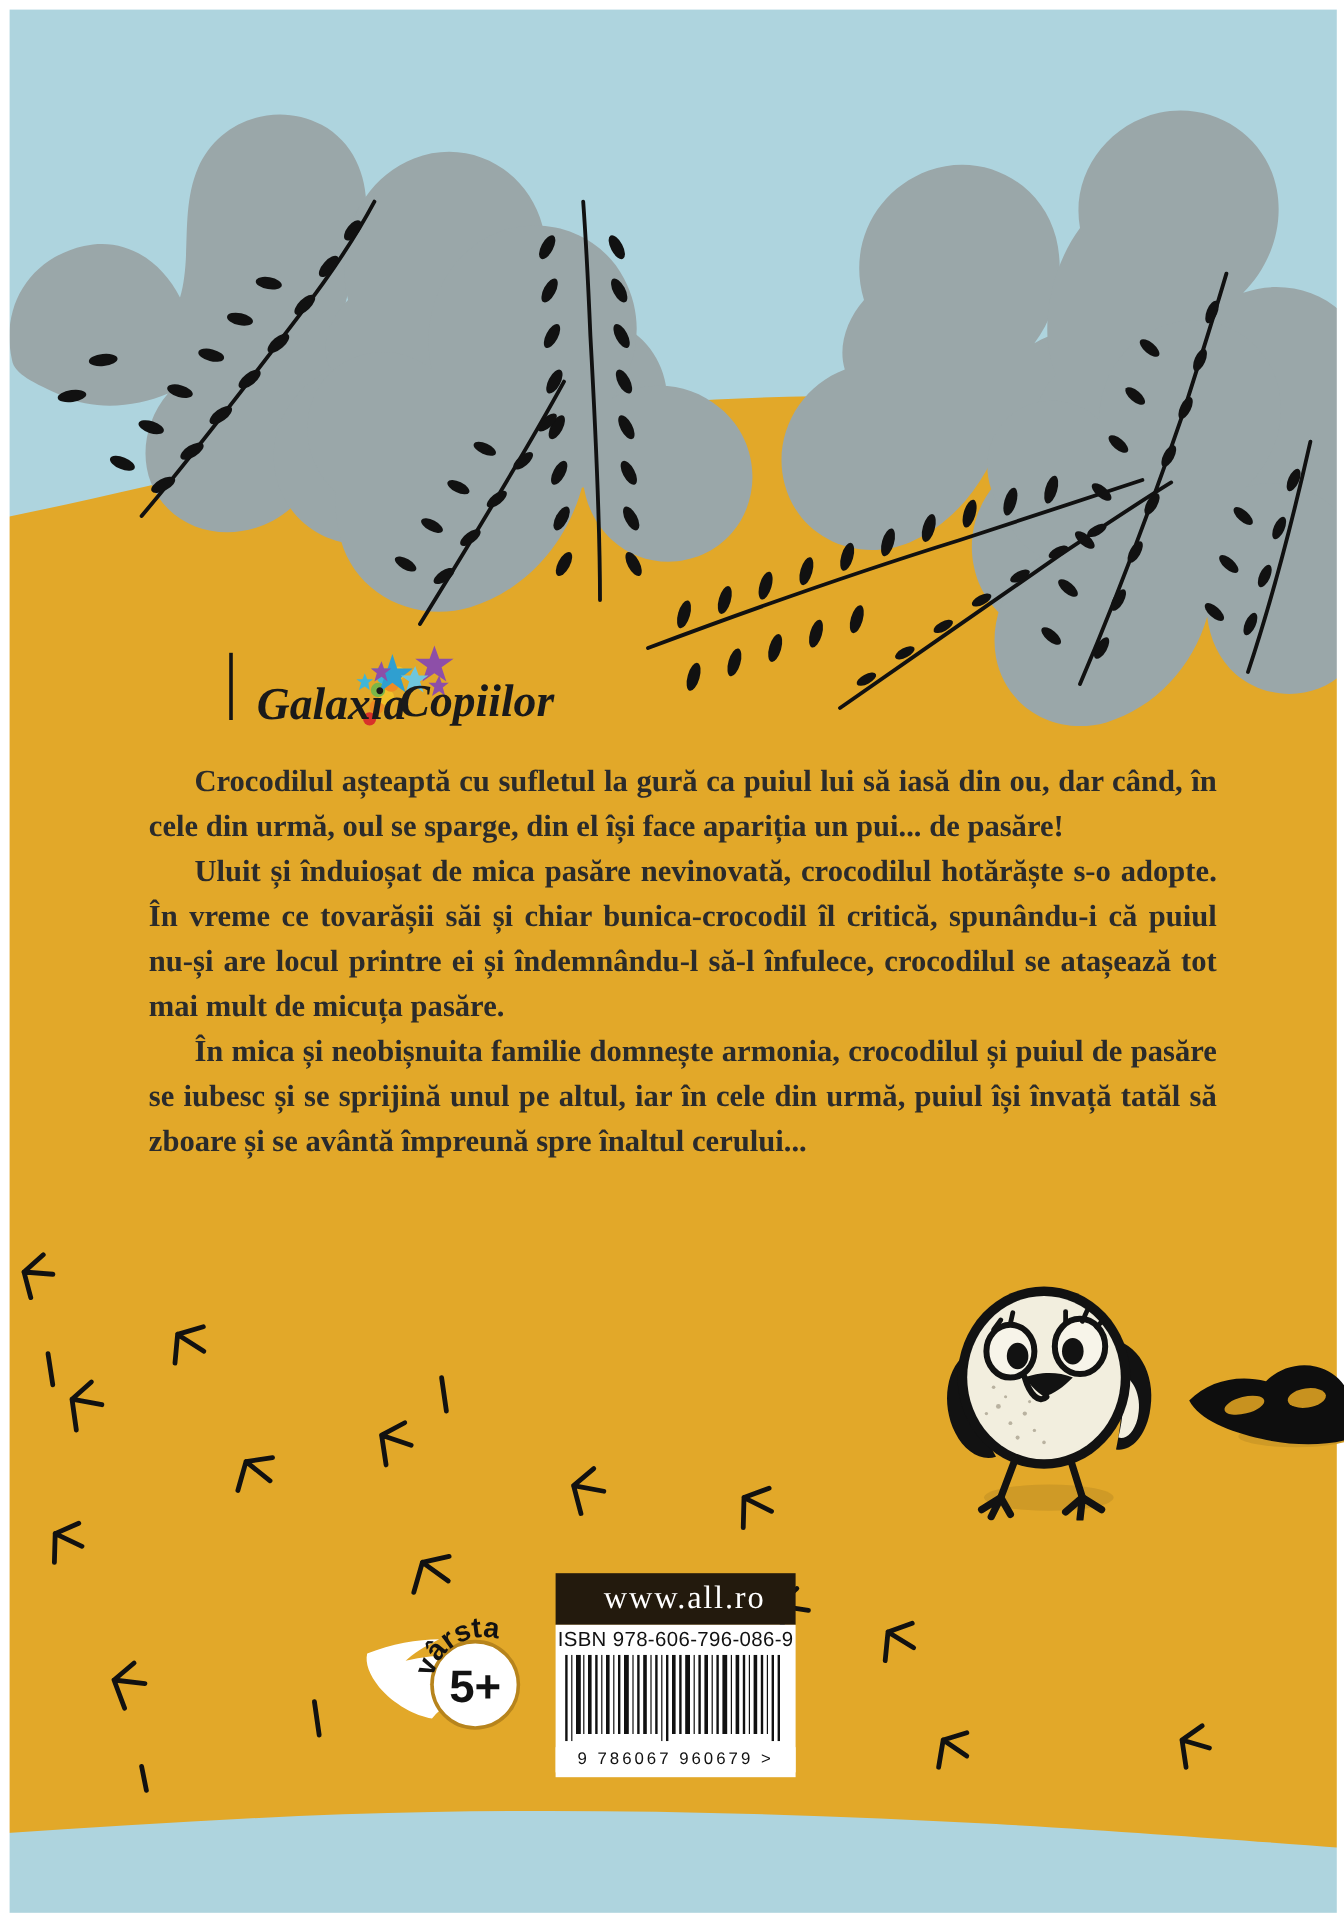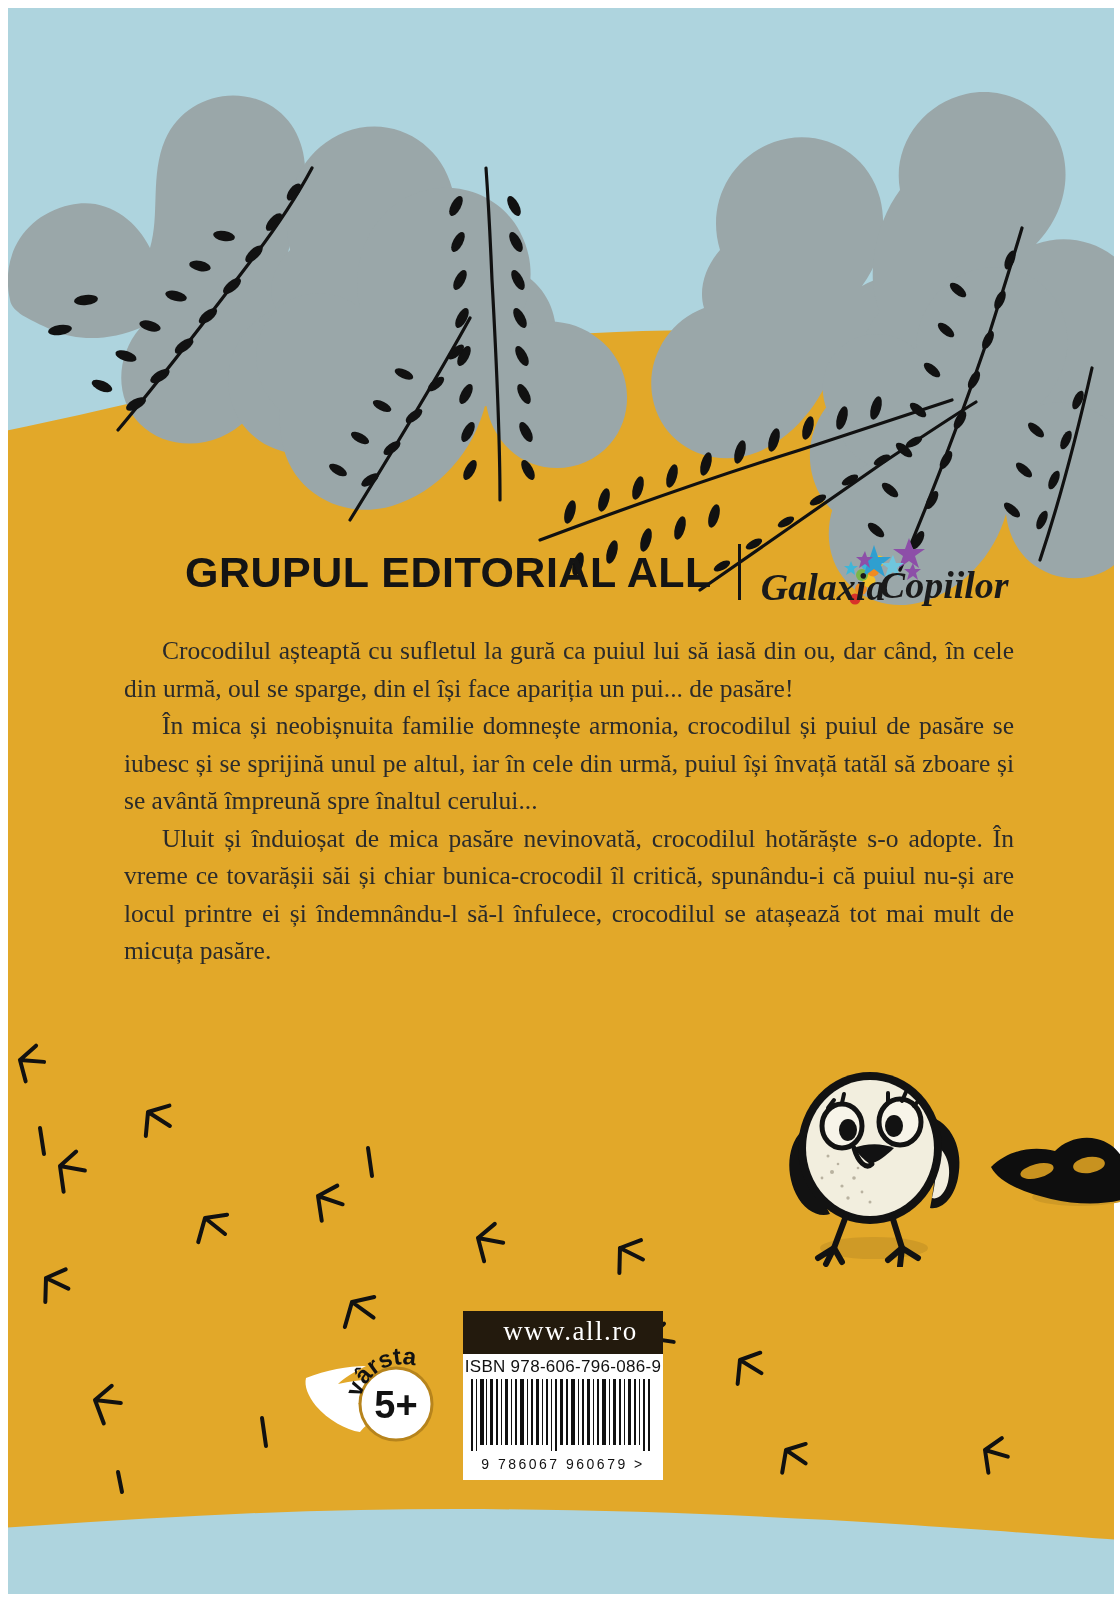--- a/index.html
+++ b/index.html
@@ -62,21 +62,21 @@
 
   
   .blurb{
     position:absolute;left:124px;top:632px;width:890px;
     color:#2b2b2b;
     font-family:"Liberation Serif", serif;
     font-size:25.5px;
     line-height:37.5px;
     text-align:justify;
   }
-  .blurb p{margin:0;text-indent:38px;}
+  .blurb p{margin:0;text-indent:38px;font-weight:bold;}
   .blurb p.gap{margin-top:30px;}
 
   
   .chick{position:absolute;left:762px;top:1052px;width:210px;height:215px;}
 
   
   .croc{position:absolute;left:985px;top:1115px;width:140px;height:95px;}
 
   
   .prints{position:absolute;left:0;top:1020px;width:1120px;height:480px;}
@@ -283,21 +283,20 @@
       <ellipse cx="914" cy="442" rx="9" ry="4" transform="rotate(-28 914 442)"></ellipse>
     </g>
   </svg>
 
   <div class="margin-top"></div>
   <div class="margin-left"></div>
   <div class="margin-right"></div>
   <div class="margin-bottom"></div>
 
   <div class="publisher">
-    <div class="publisher-name">GRUPUL EDITORIAL ALL</div>
     <div class="pub-divider"></div>
 
     <div class="imprint">
       <svg width="235" height="70" viewBox="0 0 235 70" style="position:absolute;left:0;top:0;">
 
         <circle cx="94" cy="62" r="5.5" fill="#d8312a"></circle>
         <circle cx="100" cy="52" r="6" fill="#ef8b22"></circle>
         <circle cx="108" cy="44" r="6.5" fill="#f2c029"></circle>
         <circle cx="101" cy="38" r="6" fill="#7ab648"></circle>
         <circle cx="112" cy="33" r="6.5" fill="#ef8b22"></circle>
@@ -311,22 +310,22 @@
         <polygon points="152,26 154,32 160,32 155,36 157,43 152,39 146,43 148,36 143,32 149,32" fill="#8d4fa8"></polygon>
         <polygon points="90,24 92,29 97,29 93,32 94,38 90,35 85,38 87,32 83,29 88,29" fill="#3fb6d8"></polygon>
       </svg>
       <div class="imprint-word imprint-galaxia">Galaxia</div>
       <div class="imprint-word imprint-copiilor">Copiilor</div>
     </div>
   </div>
 
   <div class="blurb">
     <p>Crocodilul așteaptă cu sufletul la gură ca puiul lui să iasă din ou, dar când, în cele din urmă, oul se sparge, din el își face apariția un pui... de pasăre!</p>
+    <p>Uluit și înduioșat de mica pasăre nevinovată, crocodilul hotărăște s-o adopte. În vreme ce tovarășii săi și chiar bunica-crocodil îl critică, spunându-i că puiul nu-și are locul printre ei și îndemnându-l să-l înfulece, crocodilul se atașează tot mai mult de micuța pasăre.</p>
     <p>În mica și neobișnuita familie domnește armonia, crocodilul și puiul de pasăre se iubesc și se sprijină unul pe altul, iar în cele din urmă, puiul își învață tatăl să zboare și se avântă împreună spre înaltul cerului...</p>
-    <p>Uluit și înduioșat de mica pasăre nevinovată, crocodilul hotărăște s-o adopte. În vreme ce tovarășii săi și chiar bunica-crocodil îl critică, spunându-i că puiul nu-și are locul printre ei și îndemnându-l să-l înfulece, crocodilul se atașează tot mai mult de micuța pasăre.</p>
   </div>
 
   <svg class="prints" viewBox="0 0 1120 480">
     <g stroke="#111" stroke-width="4" fill="none" stroke-linecap="round">
       <g transform="translate(20,40) rotate(-20)">
         <path d="M0,0 L22,10 M0,0 L20,-8 M0,0 L-2,22"></path>
       </g>
       <g transform="translate(148,92) rotate(10)">
         <path d="M0,0 L24,10 M0,0 L20,-10 M0,0 L2,24"></path>
       </g>

